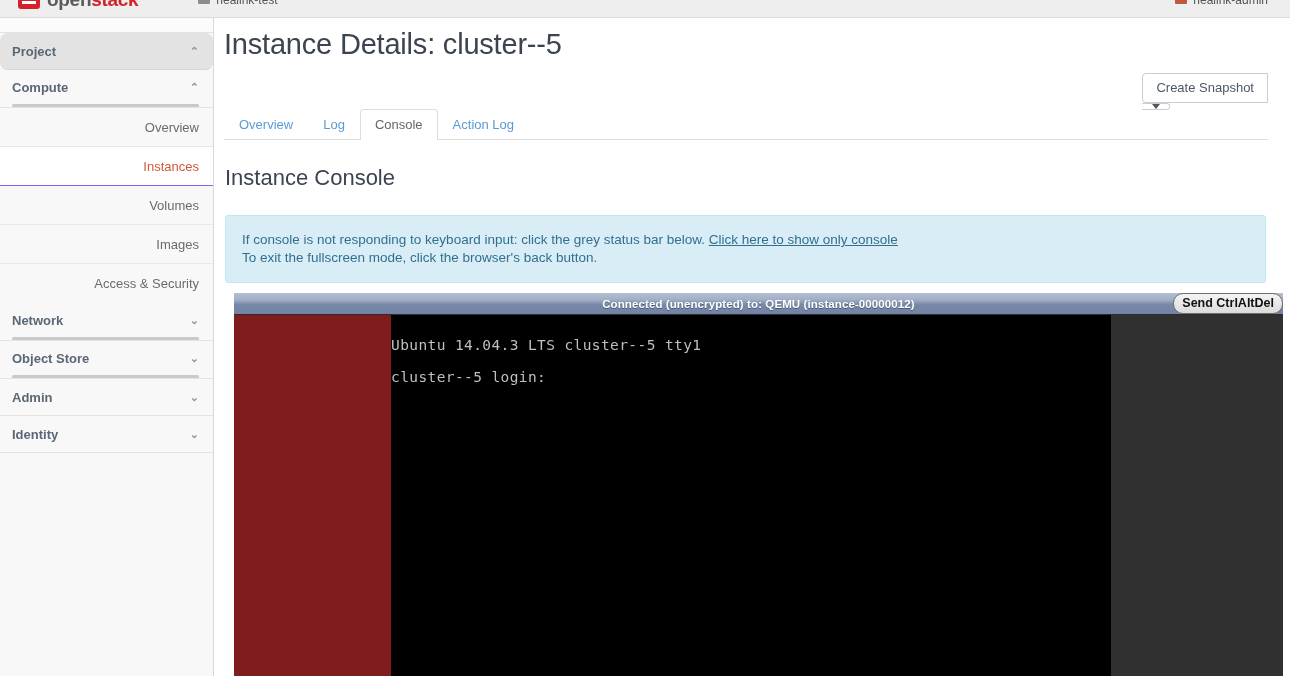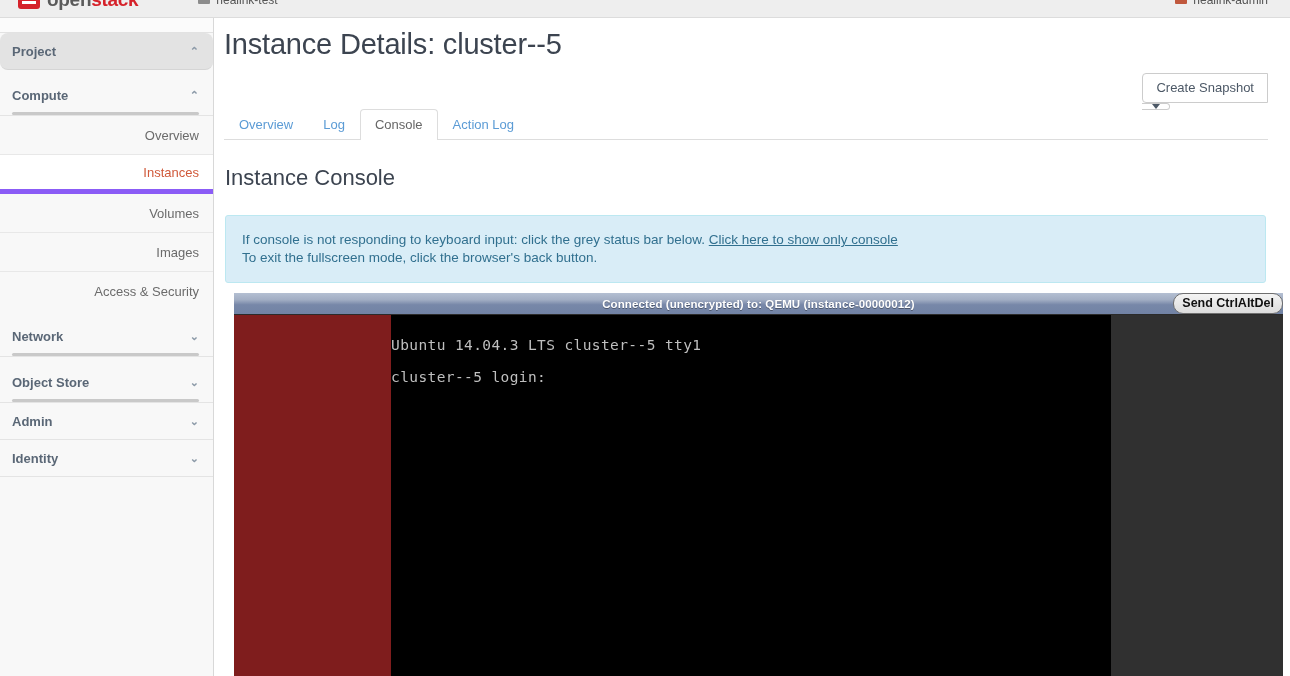--- a/index.html
+++ b/index.html
@@ -112,21 +112,20 @@
   .side-group .caret {
     margin-left: auto;
     font-size: 11px;
     color: #8c9aa8;
     line-height: 1;
   }
   .side-sub {
     position: relative;
     background: #f8f8f8;
     border-bottom: 1px solid #e4e4e4;
-    margin-top: 8px;
   }
   .side-sub-title {
     position: relative;
     height: 34px;
     display: flex;
     align-items: center;
     padding: 0 14px 0 12px;
     font-size: 13px;
     font-weight: bold;
     color: #5a6776;
@@ -152,21 +151,21 @@
     padding: 0 14px;
     font-size: 13px;
     color: #6b6b6b;
     background: #f8f8f8;
     border-bottom: 1px solid #e8e8e8;
     cursor: pointer;
   }
   .side-link.active {
     background: #ffffff;
     color: #d0593a;
-    border-bottom: 5px solid #8b5cf6;
+    border-bottom: 1px solid #8b5cf6;
   }
   .side-link.last { border-bottom: none; }
 
   
   .main {
     position: absolute;
     top: 18px; left: 208px;
     width: 1075px;
     height: 658px;
     background: #ffffff;

